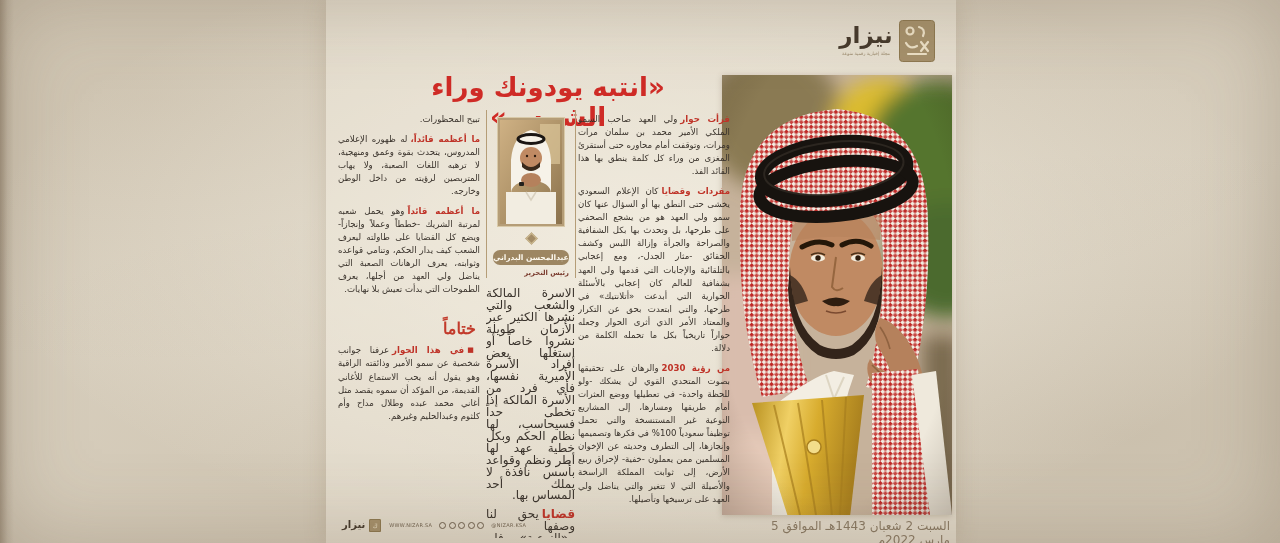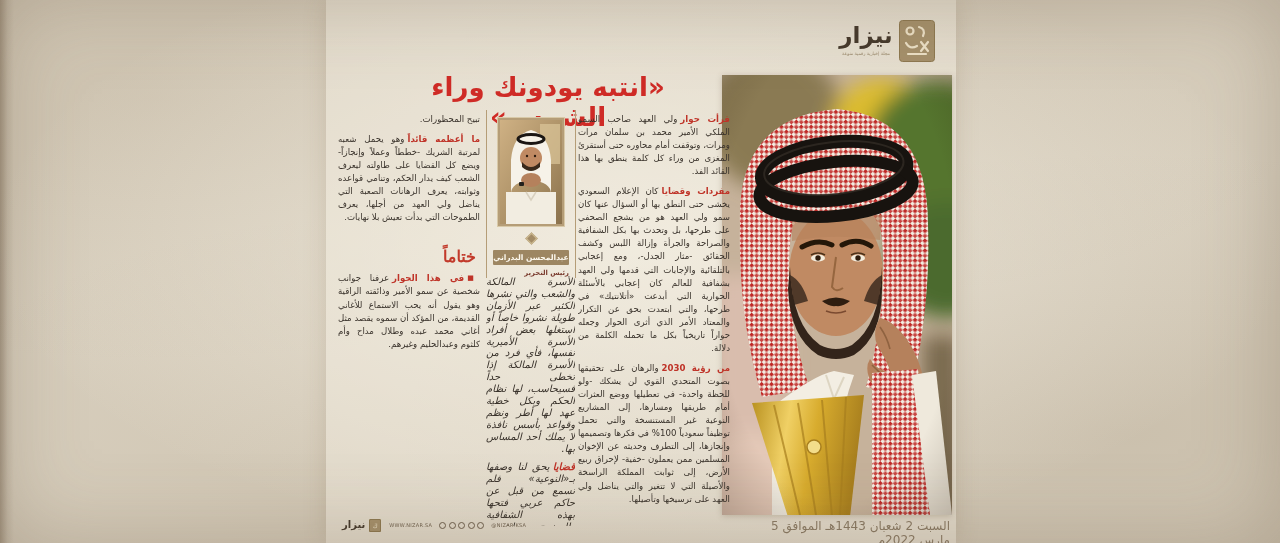--- a/index.html
+++ b/index.html
@@ -29,39 +29,39 @@
 
   
   .headline{position:absolute;left:383px;top:72px;width:330px;height:40px;z-index:3;
     direction:rtl;text-align:center;font-size:26px;font-weight:800;color:#cf2b26;margin:0;
     letter-spacing:-0.5px;}
 
   
   .col{position:absolute;z-index:3;direction:rtl;text-align:justify;color:#39322b;overflow:hidden;}
   .col p{margin:0 0 6.5px;}
   .col-a{left:578px;top:113px;width:152px;height:419px;font-size:8.6px;line-height:13.1px;}
-  .col-b-text{left:486px;top:276px;width:89px;height:250px;font-size:10px;line-height:11.9px;font-style:italic;}
+  .col-b-text{left:486px;top:288px;width:89px;height:250px;font-size:12px;line-height:11.9px;}
   .col-c{left:338px;top:113px;width:142px;height:419px;font-size:8.6px;line-height:13.1px;}
   .lead{color:#bf3328;font-weight:bold;margin-left:3px;}
   .lead:empty{display:none;margin:0;}
   .bullet{color:#bf3328;font-size:7px;margin-left:3px;vertical-align:1px;}
   .bullet:empty{display:none;margin:0;}
   .closing-title{font-size:16px;font-weight:bold;color:#c23a2b;margin:26px 4px 9px 0;
     font-family:"DejaVu Serif",serif;}
 
   
   .author-box{position:absolute;left:486px;top:110px;width:90px;height:168px;z-index:3;
     border-left:1px solid #b59d77;border-right:1px solid #b59d77;box-sizing:border-box;
     padding:8px 6px 0;}
   .portrait-frame{width:62px;height:104px;margin:0 auto;border:2px solid #b59d77;
     box-shadow:0 0 0 1px #d8c9a8, inset 0 0 0 1px #d8c9a8;background:#b99b72;overflow:hidden;}
   .ornament{width:9px;height:9px;background:#a38b66;transform:rotate(45deg);margin:8px auto 7px;
     box-shadow:inset 0 0 0 1.5px #c9b68e;}
   .name-band{background:#9d8662;color:#fdf9ef;font-size:7.5px;font-weight:bold;text-align:center;
-    padding:3px 0;direction:rtl;border-radius:1px;}
+    padding:3px 0;direction:rtl;border-radius:7px;}
   .author-title{color:#7a3b2e;font-size:6.8px;font-weight:bold;text-align:right;margin-top:4px;direction:rtl;}
 
   
   .main-photo{position:absolute;left:722px;top:75px;width:230px;height:440px;z-index:2;margin:0;
     box-shadow:0 1px 6px rgba(90,70,45,.25);}
 
   
   .footer-left{position:absolute;left:342px;top:517px;height:16px;z-index:3;display:flex;align-items:center;gap:4px;}
   .footer-wordmark{font-size:10px;font-weight:bold;color:#45392c;line-height:12px;}
   .footer-mark{width:12px;height:13px;background:#a5906b;border-radius:1.5px;
@@ -135,20 +135,21 @@
   </aside>
 
   <section class="col col-b-text">
       <p class="para"><span class="ptext">الأسرة المالكة والشعب والتي نشرها الكثير عبر الأزمان طويلة نشروا خاصاً أو استغلها بعض أفراد الأسرة الأميرية نفسها، فأي فرد من الأسرة المالكة إذا تخطى حداً فسيحاسب، لها نظام الحكم وبكل خطية عهد لها أطر ونظم وقواعد بأسس نافذة لا يملك أحد المساس بها.</span></p>
       <p class="para"><span class="lead">قضايا</span><span class="ptext">يحق لنا وصفها بـ«النوعية» فلم نسمع من قبل عن حاكم عربي فتحها بهذه الشفافية والوضوح لشعبه، وجرأة عظيمة من شاب عظيم، وهو يعترف بأن أحكام هيئة البيعة لها نقاط لا يحق لأحد تبديلها ولا تغييرها وسيستطيع منال تعيين شقيقه ولياً للعهد من بعده وفقاً لهيئة البيعة.</span></p>
     </section>
 
   <section class="col col-c">
     <div>
         <p class="para"><span class="ptext">تبيح المحظورات.</span></p>
+        <p class="para"><span class="lead">ما أعظمه قائداً،</span><span class="ptext">له ظهوره الإعلامي المدروس، يتحدث بقوة وعمق ومنهجية، لا ترهبه اللغات الصعبة، ولا يهاب المتربصين لرؤيته من داخل الوطن وخارجه.</span></p>
         <p class="para"><span class="lead">ما أعظمه قائداً</span><span class="ptext">وهو يحمل شعبه لمرتبة الشريك -خططاً وعملاً وإنجازاً- ويضع كل القضايا على طاولته ليعرف الشعب كيف يدار الحكم، وتنامي قواعده وثوابته، يعرف الرهانات الصعبة التي يناضل ولي العهد من أجلها، يعرف الطموحات التي بدأت تعيش بلا نهايات.</span></p>
       </div>
     <div class="closing-title">ختاماً</div>
     <div>
         <p class="para"><span class="bullet">■</span><span class="lead">في هذا الحوار</span><span class="ptext">عرفنا جوانب شخصية عن سمو الأمير وذائقته الراقية وهو يقول أنه يحب الاستماع للأغاني القديمة، من المؤكد أن سموه يقصد مثل أغاني محمد عبده وطلال مداح وأم كلثوم وعبدالحليم وغيرهم.</span></p>
       </div>
   </section>
 
   <figure class="main-photo">
     <svg viewBox="0 0 230 440" width="230" height="440">

